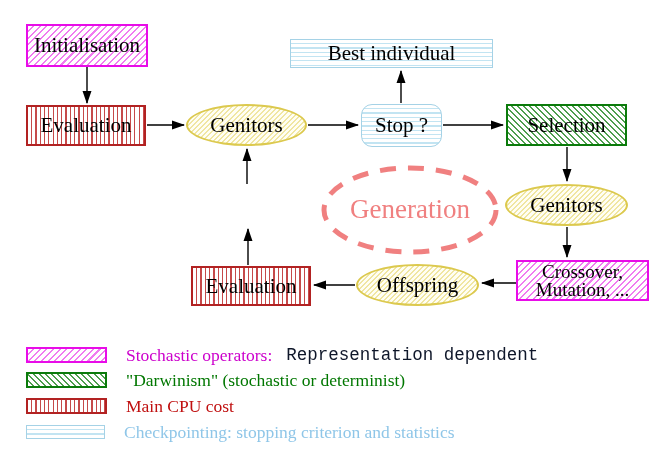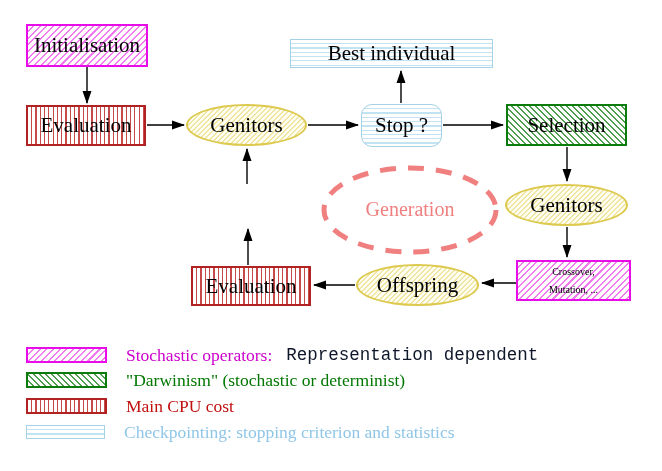--- a/index.html
+++ b/index.html
@@ -47,25 +47,25 @@
   #n-init{left:26px;top:24px;width:122px;height:43px;}
   #n-best{left:290px;top:39px;width:203px;height:29px;font-size:21px;}
   #n-eval-top{left:26px;top:105px;width:120px;height:41px;}
   #n-parents{left:186px;top:104px;width:121px;height:42px;}
   #n-stop{left:361px;top:104px;width:81px;height:43px;}
   #n-selection{left:506px;top:104px;width:121px;height:42px;}
   #n-replacement{left:186px;top:185px;width:121px;height:41px;font-size:19px;}
   #n-genitors{left:505px;top:184px;width:123px;height:42px;}
   #n-eval-bot{left:191px;top:266px;width:120px;height:40px;}
   #n-offspring{left:356px;top:264px;width:123px;height:42px;}
-  #n-crossover{left:516px;top:260px;width:115px;height:41px;font-size:10px;flex-direction:column;line-height:18px;}
+  #n-crossover{left:516px;top:260px;width:133px;height:41px;font-size:19px;flex-direction:column;line-height:18px;}
   #generation-label{
     position:absolute;left:340px;top:196px;width:140px;height:26px;
     display:flex;align-items:center;justify-content:center;
-    color:#F08080;font-size:20px;z-index:2;
+    color:#F08080;font-size:27px;z-index:2;
   }
   svg.overlay{position:absolute;left:0;top:0;z-index:1;}
   
   .legend-row{
     position:absolute;left:26px;height:18px;
     display:flex;align-items:center;
     font-size:17.5px;white-space:nowrap;
   }
   #legend-row-1{top:346px;}
   #legend-row-2{top:371px;}

